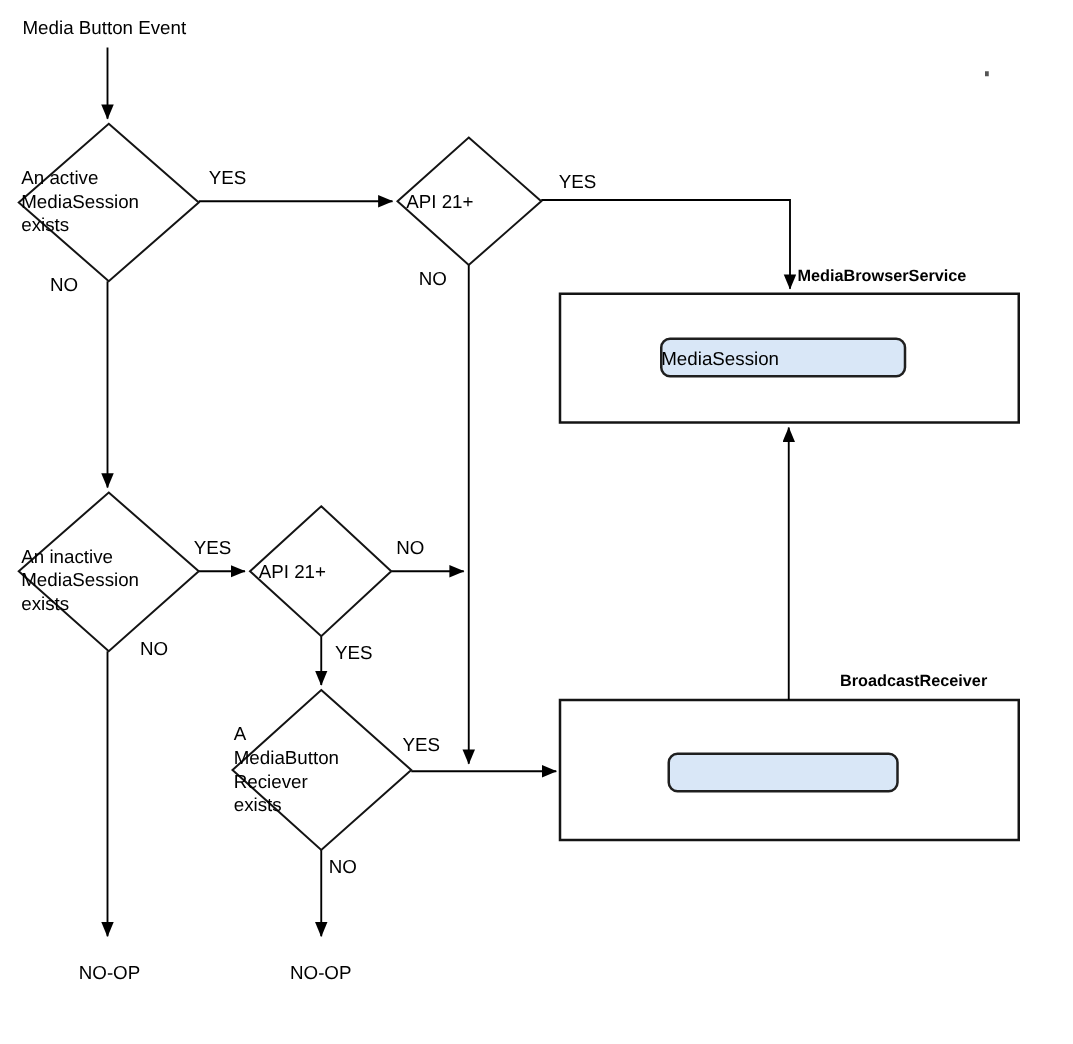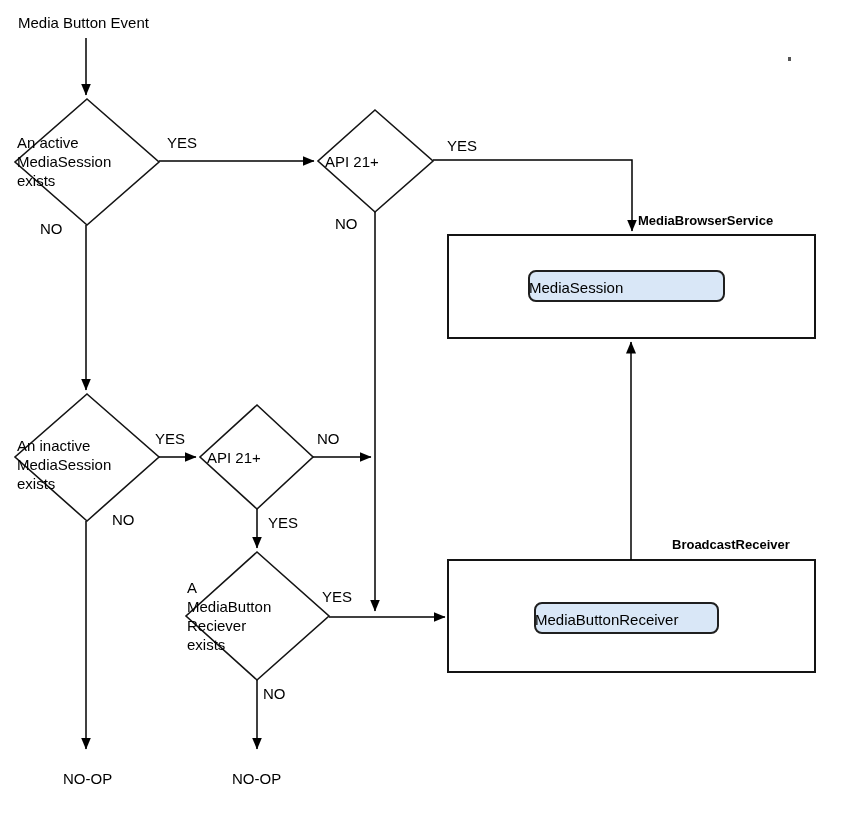--- a/index.html
+++ b/index.html
@@ -93,15 +93,14 @@
   <div class="lbl" style="left:322px; top:587px;">YES</div>
   <div class="lbl" style="left:263px; top:684px;">NO</div>
 
   <div class="lbl" style="left:63px; top:769px;">NO-OP</div>
   <div class="lbl" style="left:232px; top:769px;">NO-OP</div>
 
   <div class="lbl bold" style="left:638px; top:212px;">MediaBrowserService</div>
   <div class="lbl bold" style="left:648px; top:536px;margin-left:24px;">BroadcastReceiver</div>
 
   <div class="lbl center" style="left:529px; top:278px; width:195px; white-space:nowrap;">MediaSession</div>
-  <div class="lbl center" style="left:535px; top:610px; width:183px; white-space:nowrap;">MediaButtonReceiver</div>
 
 </div>
 
 </body></html>

